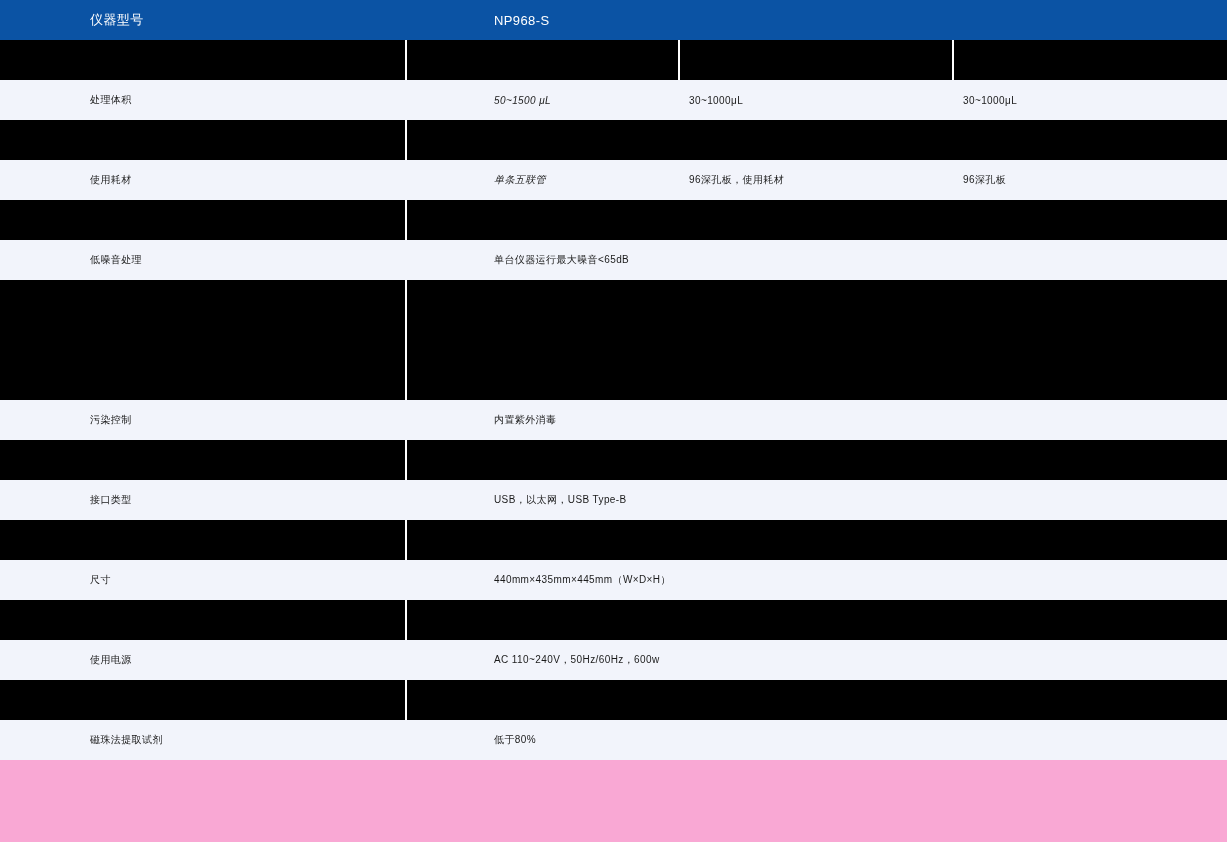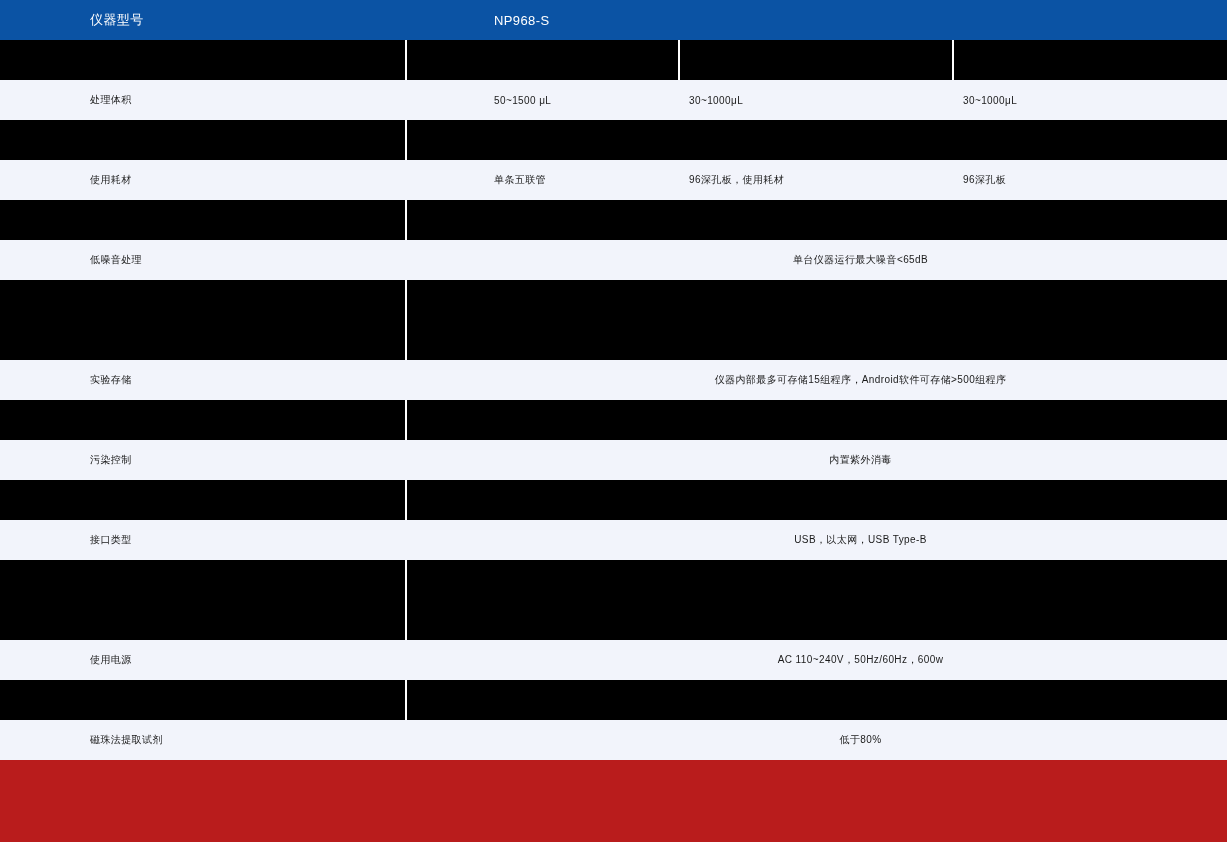--- a/index.html
+++ b/index.html
@@ -5,21 +5,21 @@
   html, body {
     margin: 0;
     padding: 0;
     background: #ffffff;
     font-family: "Liberation Sans", sans-serif;
   }
   #page {
     position: relative;
     width: 1227px;
     height: 842px;
-    background: #b91c1c;
+    background: #f9a8d4;
     overflow: hidden;
   }
   table.spec {
     border-collapse: collapse;
     width: 1227px;
     table-layout: fixed;
   }
   table.spec td {
     padding: 0;
     margin: 0;
@@ -61,31 +61,31 @@
 
   tr.data-row td {
     background: #f2f4fb;
     height: 40px;
   }
   tr.data-row td.label {
     padding-left: 90px;
   }
   tr.data-row td.val1 {
     padding-left: 88px;
+    font-style: italic;
   }
   tr.data-row td.val2 {
     padding-left: 10px;
   }
   tr.data-row td.val3 {
     padding-left: 10px;
   }
   
   tr.data-row td.val-span {
     padding-left: 88px;
-    text-align: center;
   }
   .nowrap { white-space: nowrap; }
 </style>
 </head>
 <body>
 
 <div id="page">
   <table class="spec">
     <colgroup>
       <col class="c0">
@@ -139,24 +139,20 @@
         <td></td>
         <td colspan="3"></td>
       </tr>
 
 
       <tr class="black-row">
         <td></td>
         <td colspan="3"></td>
       </tr>
 
-      <tr class="data-row">
-        <td class="label">实验存储</td>
-        <td class="val-span nowrap" colspan="3">仪器内部最多可存储15组程序，Android软件可存储&gt;500组程序</td>
-      </tr>
 
       <tr class="black-row">
         <td></td>
         <td colspan="3"></td>
       </tr>
 
       <tr class="data-row">
         <td class="label">污染控制</td>
         <td class="val-span nowrap" colspan="3">内置紫外消毒</td>
       </tr>
@@ -169,20 +165,24 @@
       <tr class="data-row">
         <td class="label">接口类型</td>
         <td class="val-span nowrap" colspan="3">USB，以太网，USB Type-B</td>
       </tr>
 
       <tr class="black-row">
         <td></td>
         <td colspan="3"></td>
       </tr>
 
+      <tr class="data-row">
+        <td class="label">尺寸</td>
+        <td class="val-span nowrap" colspan="3">440mm×435mm×445mm（W×D×H）</td>
+      </tr>
 
       <tr class="black-row">
         <td></td>
         <td colspan="3"></td>
       </tr>
 
       <tr class="data-row">
         <td class="label">使用电源</td>
         <td class="val-span nowrap" colspan="3">AC 110~240V，50Hz/60Hz，600w</td>
       </tr>

